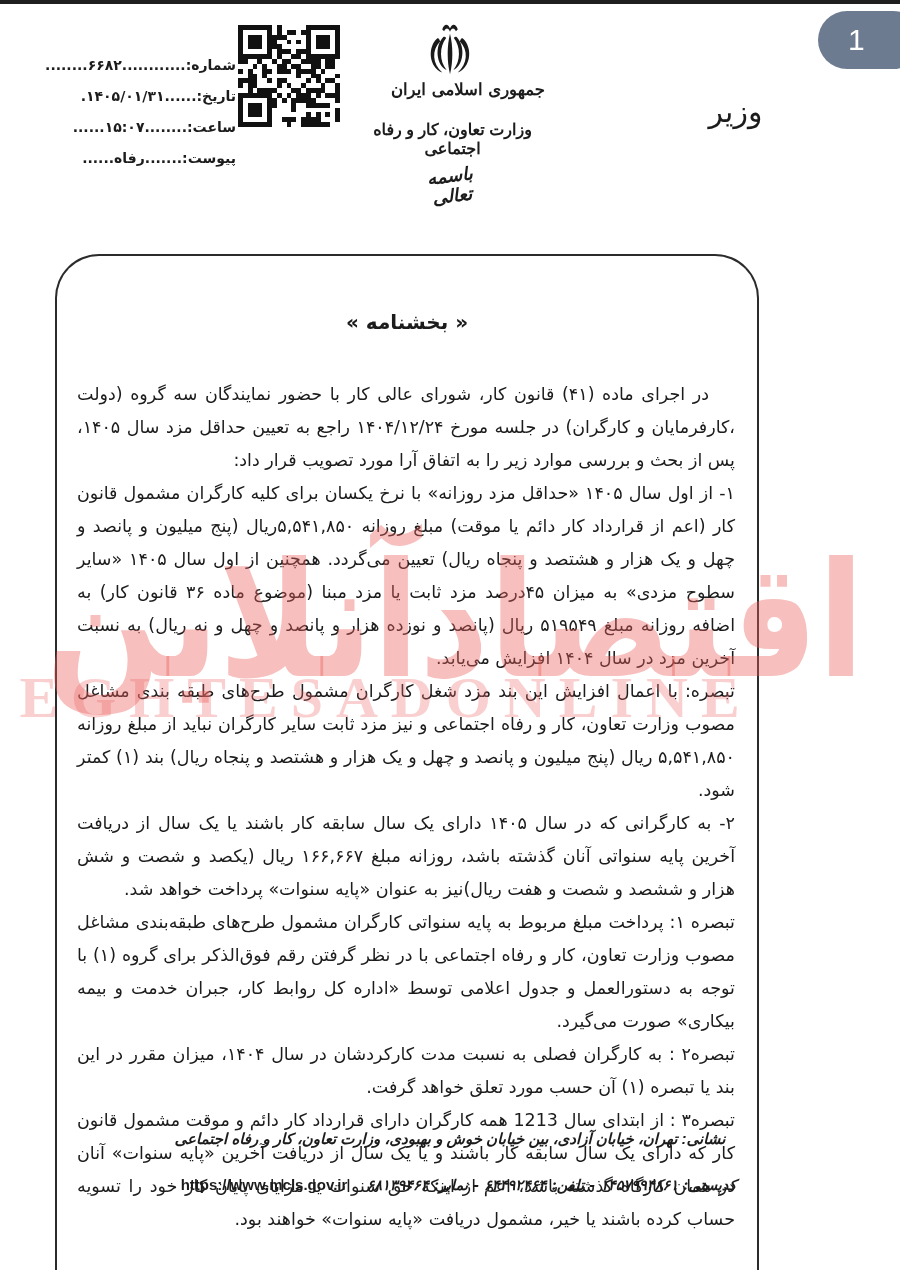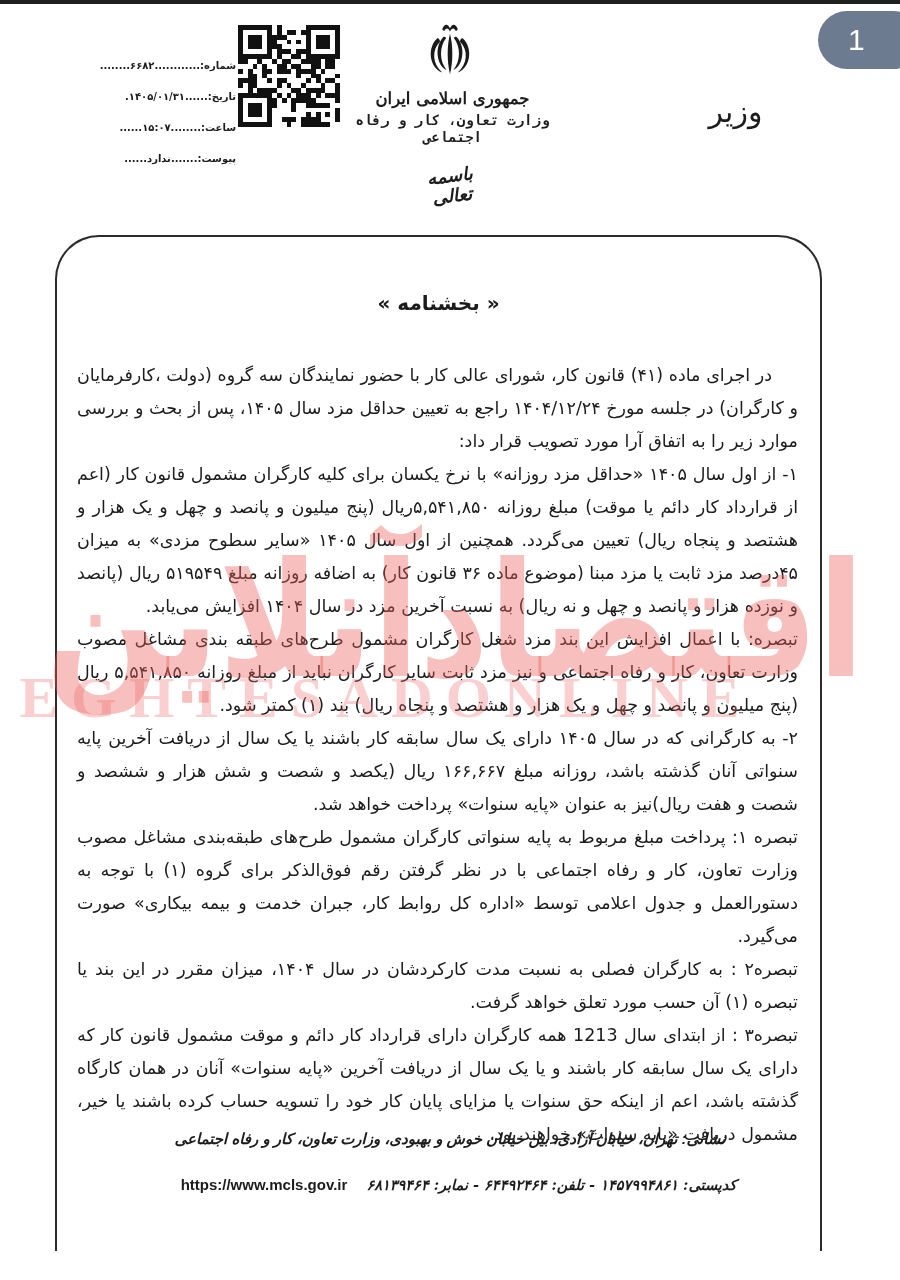--- a/index.html
+++ b/index.html
@@ -5,41 +5,41 @@
   html,body{margin:0;padding:0;background:#fff;}
   .page{position:relative;width:900px;height:1280px;background:#ffffff;overflow:hidden;
         font-family:"DejaVu Sans",sans-serif;color:#1c1c1c;}
   .top-strip{position:absolute;top:0;left:0;width:900px;height:4px;background:#1f1f1f;}
   
   .page-badge{position:absolute;top:11px;right:-22px;width:104px;height:58px;border-radius:29px;
         background:#6d7b90;color:#fff;display:flex;align-items:center;justify-content:flex-start;
         padding-left:30px;box-sizing:border-box;font-size:30px;font-family:"Liberation Sans",sans-serif;}
   
   .meta{position:absolute;top:50px;left:36px;width:200px;direction:rtl;text-align:right;
-        font-size:10px;font-weight:bold;}
+        font-size:14px;font-weight:bold;}
   .meta-row{line-height:31px;white-space:nowrap;}
   .m-label{font-weight:bold;}
   .m-dots{letter-spacing:1px;font-weight:bold;}
   .m-val{font-weight:bold;}
   
   .qr{position:absolute;top:25px;left:238px;width:102px;height:102px;}
   .qr svg{width:102px;height:102px;fill:#111;}
   
   .emblem{position:absolute;top:20px;left:424px;width:52px;height:62px;}
-  .gov1{position:absolute;top:80px;left:360px;width:185px;text-align:center;direction:rtl;
-        font-family:"DejaVu Serif",serif;font-weight:bold;font-size:16.5px;margin-top:9px;}
-  .gov2{position:absolute;top:112px;left:345px;width:215px;text-align:center;direction:rtl;
-        font-family:Liberation Mono, monospace;font-weight:bold;font-size:14px;}
+  .gov1{position:absolute;top:80px;left:360px;width:185px;text-align:right;direction:rtl;
+        font-family:"DejaVu Serif",serif;font-weight:bold;font-size:16.5px;}
+  .gov2{position:absolute;top:120px;left:345px;width:215px;text-align:center;direction:rtl;
+        font-family:Liberation Sans, sans-serif;font-weight:bold;font-size:16px;}
   .minister{position:absolute;top:94px;left:688px;width:95px;text-align:center;direction:rtl;
         font-family:"DejaVu Serif",serif;font-weight:normal;font-size:30px;}
   .bismillah{position:absolute;top:166px;left:412px;width:78px;text-align:center;direction:rtl;
         font-family:"DejaVu Serif",serif;font-style:italic;font-weight:bold;font-size:18px;
         line-height:20px;transform:rotate(-7deg);}
   
-  .doc-box{position:absolute;top:235px;left:55px;width:767px;height:1016px;box-sizing:border-box;
+  .doc-box{position:absolute;top:254px;left:55px;width:704px;height:1016px;box-sizing:border-box;
         border:2px solid #2b2b2b;border-bottom:none;border-radius:44px 44px 0 0;background:transparent;}
   .doc-title{margin-top:54px;text-align:center;direction:rtl;font-weight:bold;font-size:20px;}
   .paras{margin:44px 22px 0 20px;direction:rtl;text-align:justify;font-size:17.5px;line-height:33px;}
   .para{margin:0;}
   .para.indent{text-indent:26px;}
   .lead{font-weight:normal;}
   .lead.bold{font-weight:normal;}
   
   .wm-fa{position:absolute;top:536px;left:20px;width:870px;text-align:center;direction:rtl;
         font-size:118px;font-weight:bold;color:rgba(235,95,90,0.40);line-height:170px;
@@ -62,21 +62,21 @@
   <div class="top-strip"></div>
 
   <div class="page-badge">
     <span>1</span>
   </div>
 
   <div class="meta" id="meta">
       <div class="meta-row"><span class="m-label">شماره:</span><span class="m-dots">............</span><span class="m-val">۶۶۸۲</span><span class="m-dots">........</span></div>
       <div class="meta-row"><span class="m-label">تاریخ:</span><span class="m-dots">......</span><span class="m-val">۱۴۰۵/۰۱/۳۱</span><span class="m-dots">.</span></div>
       <div class="meta-row"><span class="m-label">ساعت:</span><span class="m-dots">........</span><span class="m-val">۱۵:۰۷</span><span class="m-dots">......</span></div>
-      <div class="meta-row"><span class="m-label">پیوست:</span><span class="m-dots">.......</span><span class="m-val">ندارد</span><span class="m-dots">......</span></div>
+      <div class="meta-row"><span class="m-label">پیوست:</span><span class="m-dots">.......</span><span class="m-val">رفاه</span><span class="m-dots">......</span></div>
     </div>
 
   <div class="qr" id="qr">
     <svg viewBox="0 0 21 21" shape-rendering="crispEdges">
         <rect x="0" y="0" width="1" height="1"></rect>
         <rect x="1" y="0" width="1" height="1"></rect>
         <rect x="2" y="0" width="1" height="1"></rect>
         <rect x="3" y="0" width="1" height="1"></rect>
         <rect x="4" y="0" width="1" height="1"></rect>
         <rect x="5" y="0" width="1" height="1"></rect>

